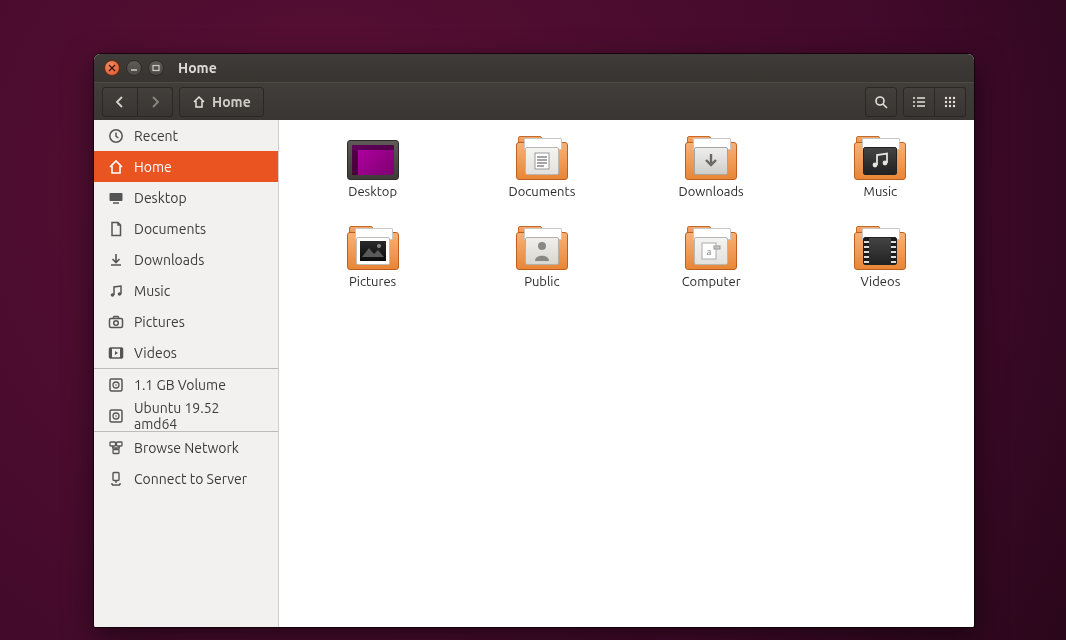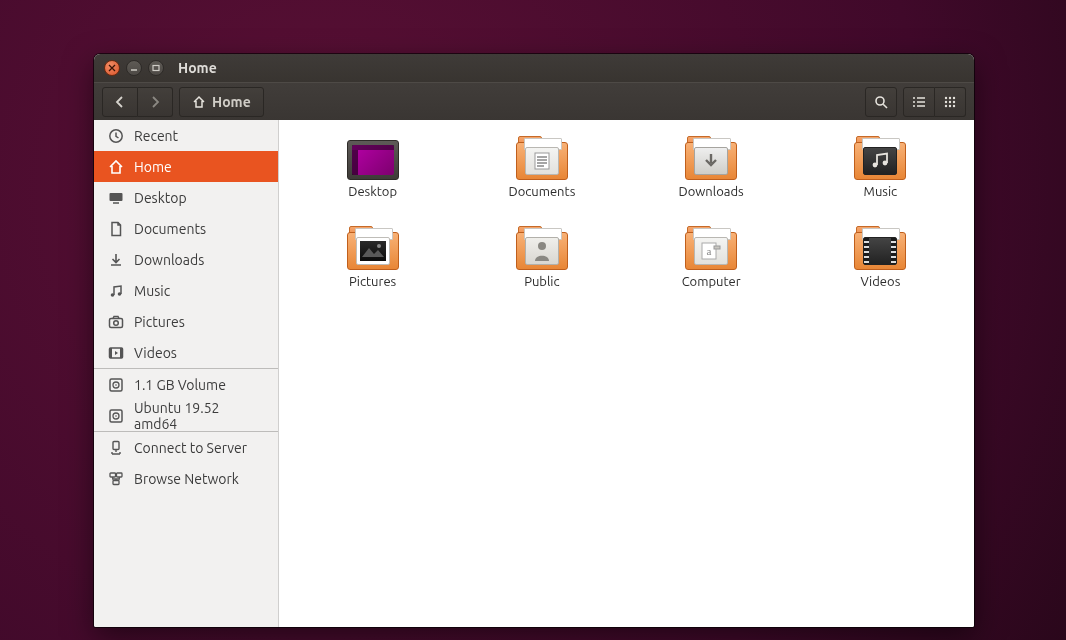--- a/index.html
+++ b/index.html
@@ -214,36 +214,36 @@
               <circle cx="8" cy="8" r="3" fill="none" stroke="#555" stroke-width="1.3"></circle>
               <circle cx="8" cy="8" r="0.8" fill="#555"></circle>
             </svg>
           </span>
           <span>Ubuntu 19.52 amd64</span>
         </div>
         <div class="side-sep"></div>
         <div class="side-item">
           <span class="icn">
             <svg width="16" height="16" viewBox="0 0 16 16">
-              <rect x="5" y="1.5" width="6" height="8" rx="1" fill="none" stroke="#555" stroke-width="1.4"></rect>
-              <path d="M8 9.5 V12 M4 14 h8 M4 12 v2 M12 12 v2" stroke="#555" stroke-width="1.4" fill="none"></path>
-            </svg>
-          </span>
-          <span>Connect to Server</span>
-        </div>
-        <div class="side-item">
-          <span class="icn">
-            <svg width="16" height="16" viewBox="0 0 16 16">
               <rect x="2" y="2" width="5.5" height="4" rx="0.8" fill="none" stroke="#555" stroke-width="1.3"></rect>
               <rect x="8.5" y="2" width="5.5" height="4" rx="0.8" fill="none" stroke="#555" stroke-width="1.3"></rect>
               <rect x="5" y="9.5" width="6" height="4" rx="0.8" fill="none" stroke="#555" stroke-width="1.3"></rect>
               <path d="M4.7 6v2h6.6V6 M8 8v1.5" stroke="#555" stroke-width="1.3" fill="none"></path>
             </svg>
           </span>
           <span>Browse Network</span>
+        </div>
+        <div class="side-item">
+          <span class="icn">
+            <svg width="16" height="16" viewBox="0 0 16 16">
+              <rect x="5" y="1.5" width="6" height="8" rx="1" fill="none" stroke="#555" stroke-width="1.4"></rect>
+              <path d="M8 9.5 V12 M4 14 h8 M4 12 v2 M12 12 v2" stroke="#555" stroke-width="1.4" fill="none"></path>
+            </svg>
+          </span>
+          <span>Connect to Server</span>
         </div>
       </div>
     <div class="content">
       <div class="grid" id="grid">
           <div class="folder">
             <div class="ficon desktop">
               <div class="screen">
                 <div class="scrn-inner">
                   <div class="panel"></div>
                   <div class="launch"></div>

